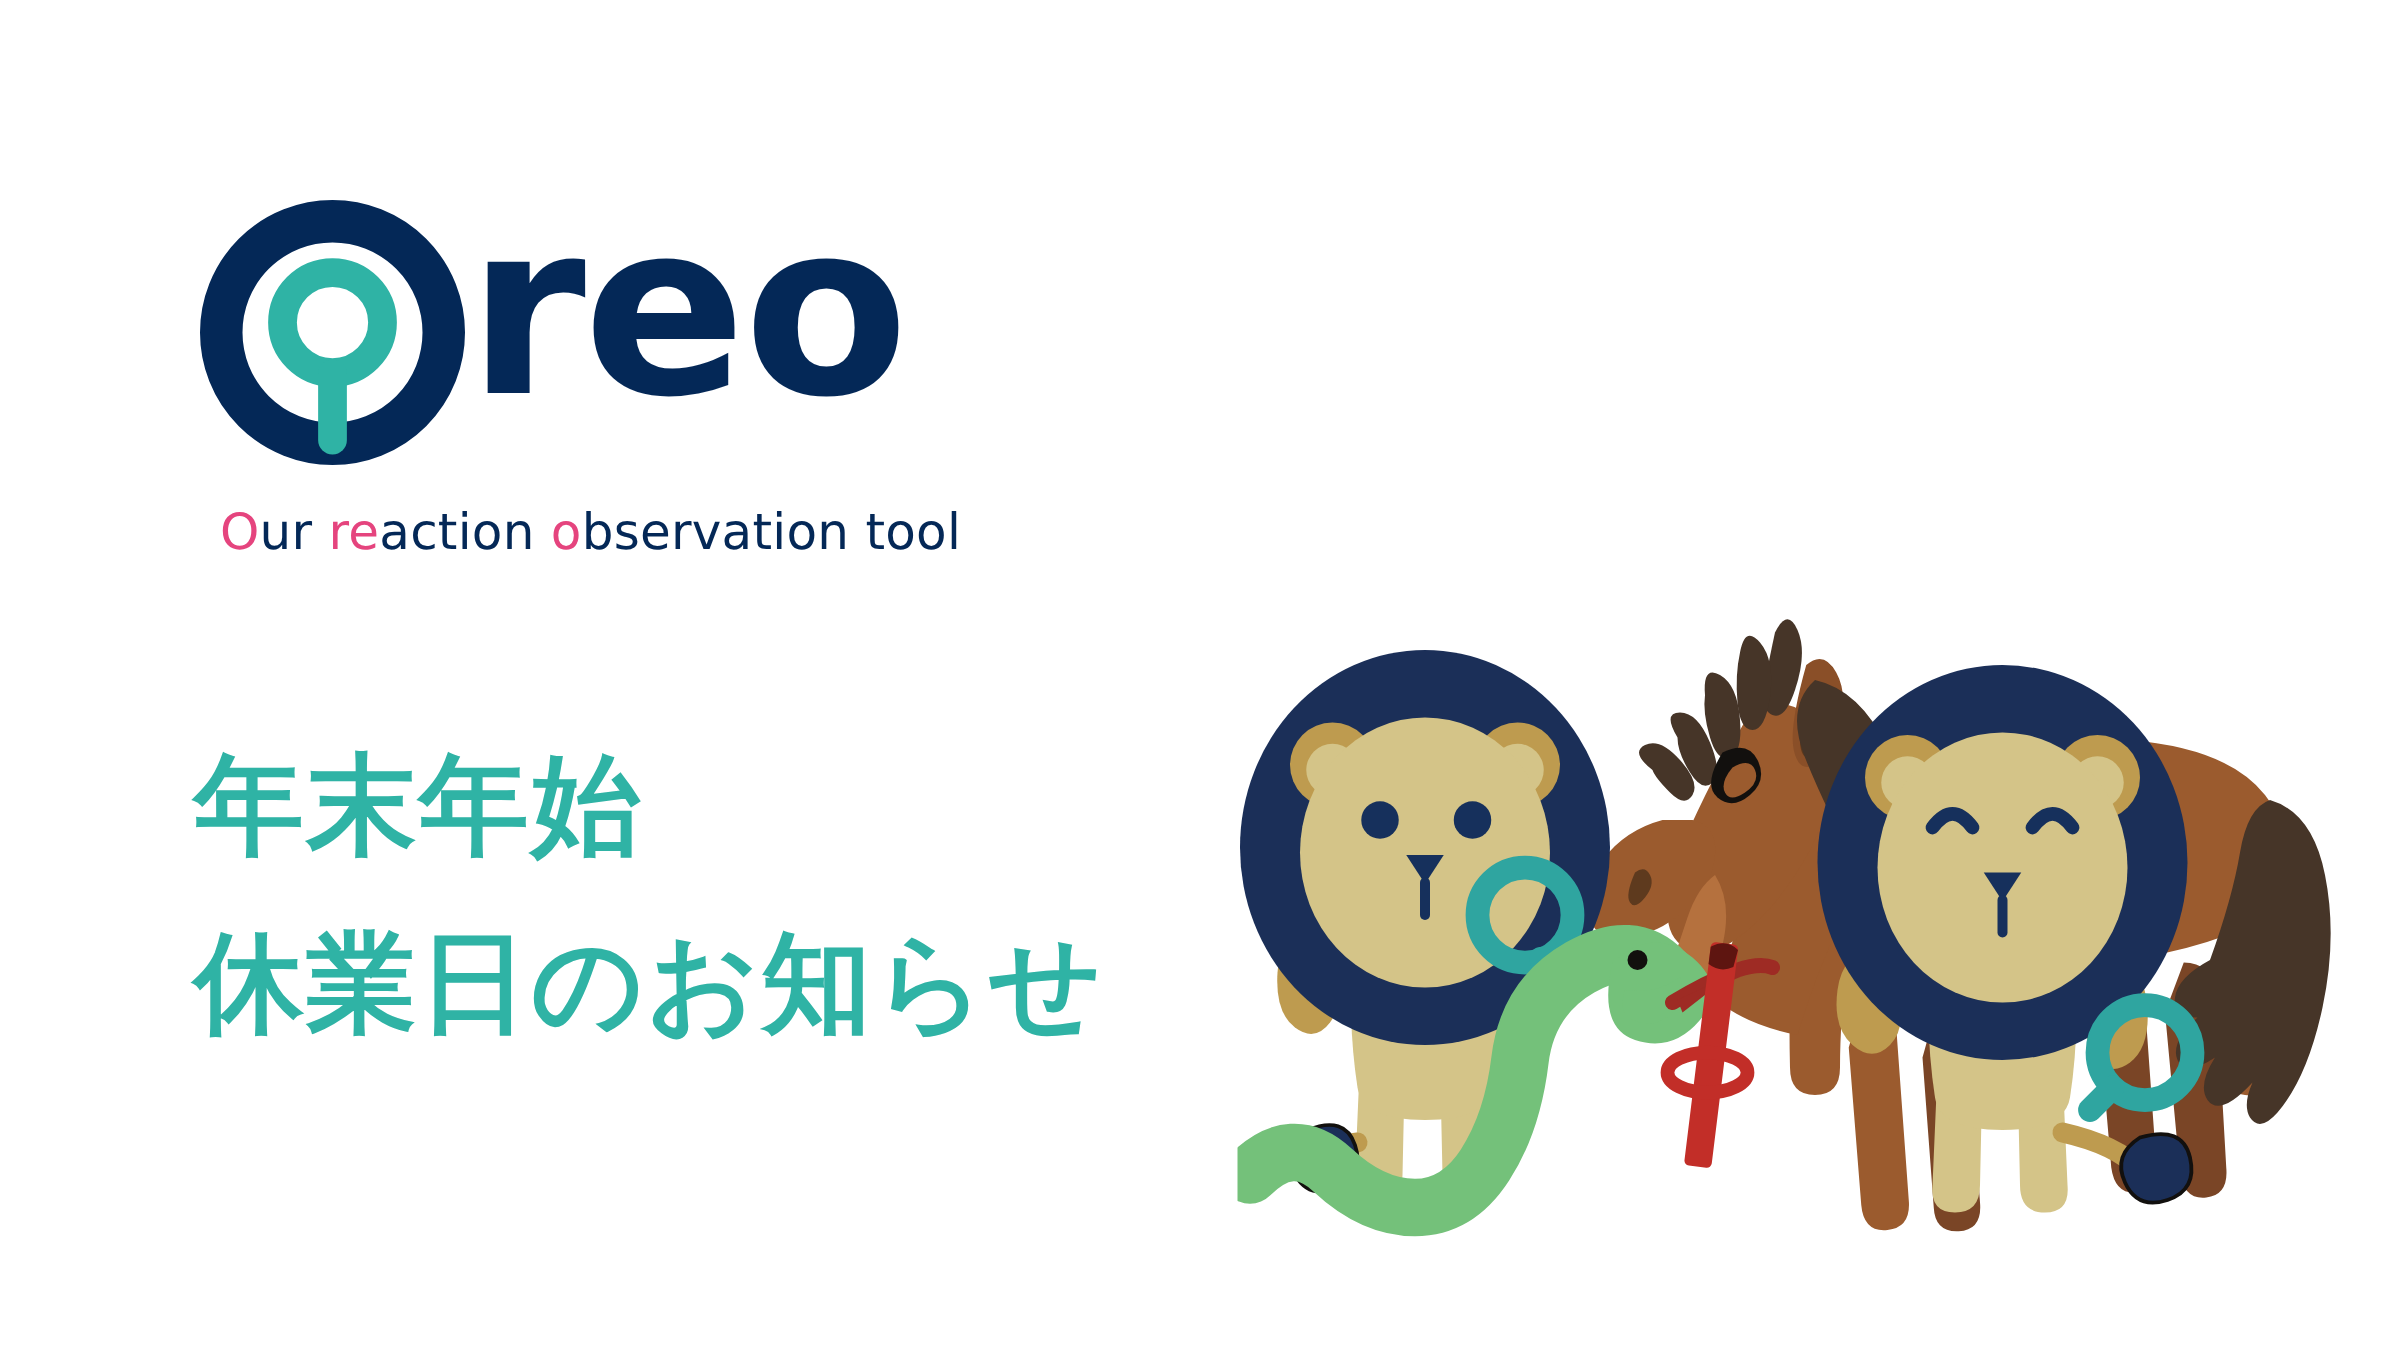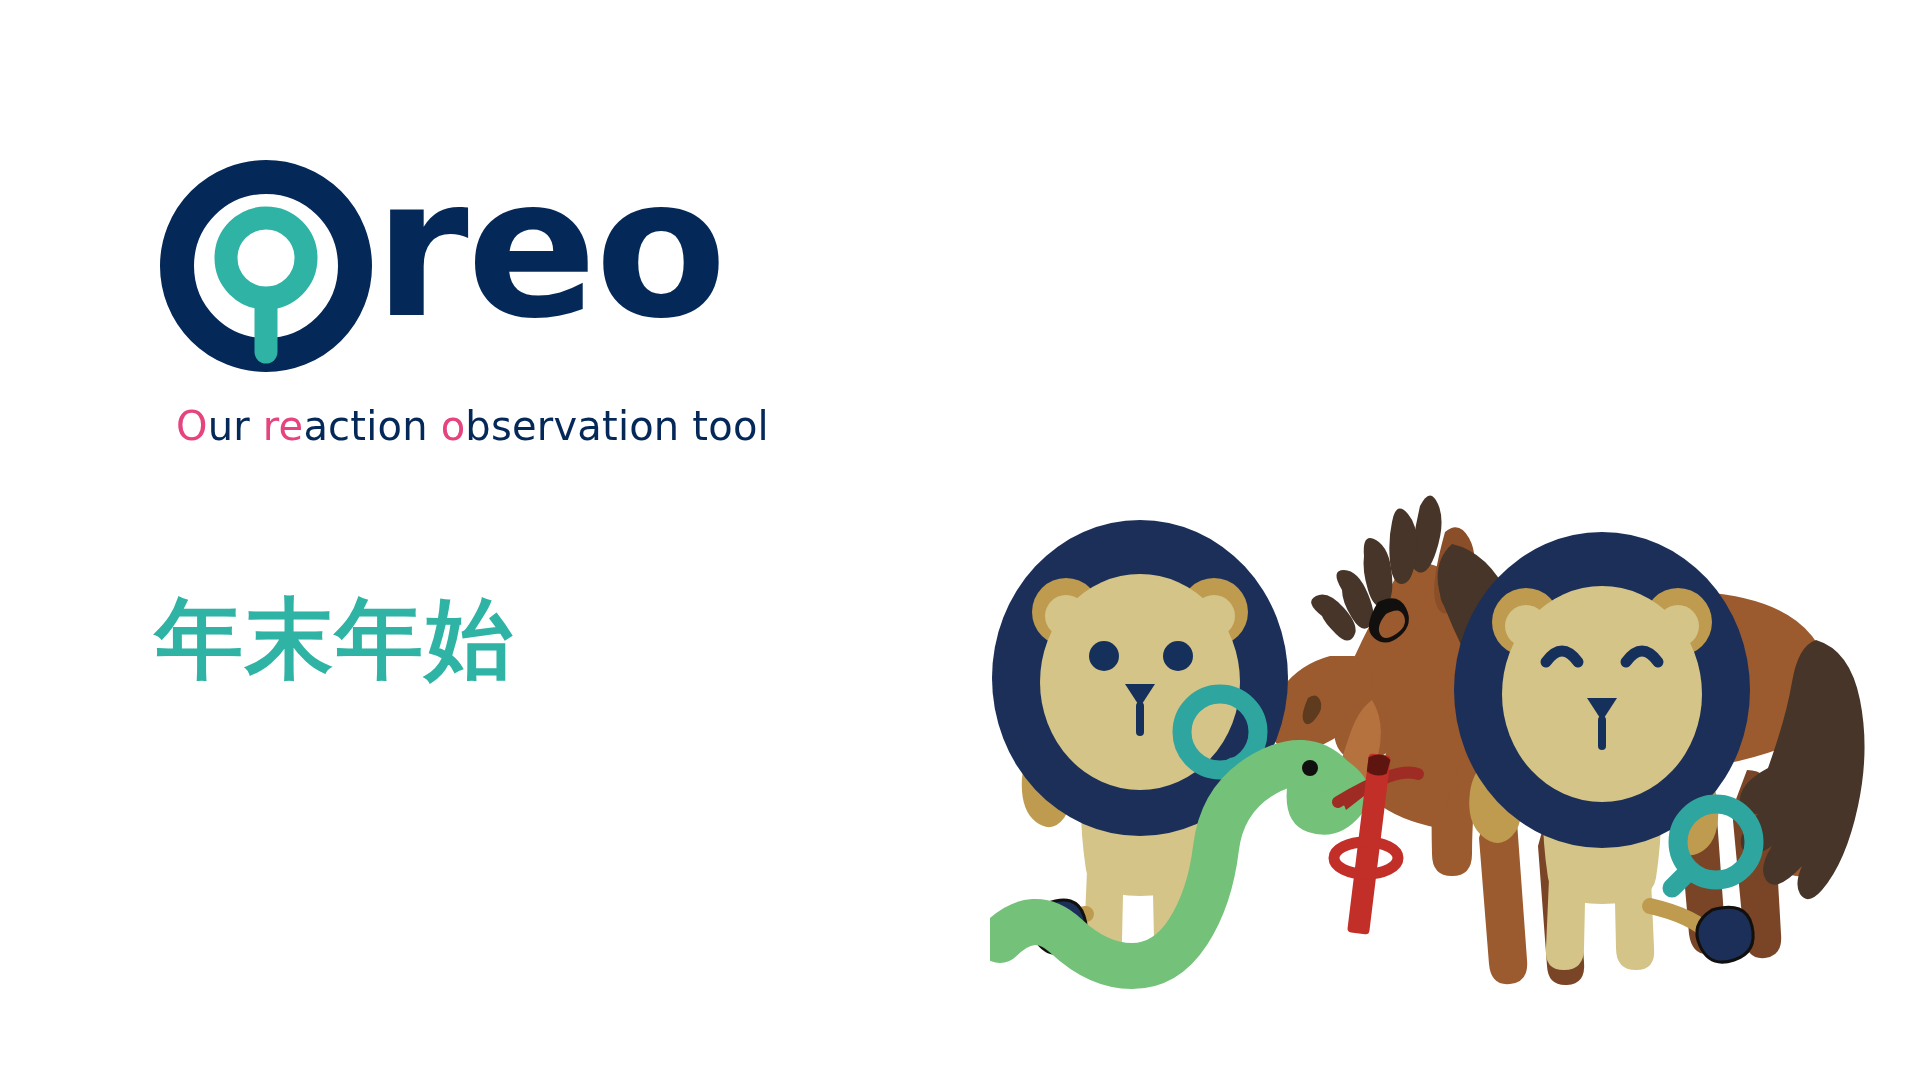--- a/index.html
+++ b/index.html
@@ -64,21 +64,21 @@
     white-space: nowrap;
   }
   .logo-tagline .hl { color: #E5447E; }
 
   
   .headline {
     position: absolute;
     left: 155px;
     top: 575px;
     color: #2FB3A5;
-    font-family: Liberation Mono, monospace;
+    font-family: Liberation Serif, serif;
     font-weight: 700;
     font-size: 88px;
     line-height: 1.62;
     letter-spacing: 2px;
   }
   .headline .line { display: block; white-space: nowrap; }
 
   
   .illustration {
     position: absolute;
@@ -108,20 +108,21 @@
       <div class="logo-text">reo</div>
     </div>
 
     <div class="logo-tagline">
       <span class="hl">O</span><span>ur </span><span class="hl">re</span><span>action </span><span class="hl">o</span><span>bservation tool</span>
     </div>
   </div>
 
   <div class="headline">
     <span class="line">年末年始</span>
+    <span class="line">休業日のお知らせ</span>
   </div>
 
   <div class="illustration">
     <svg viewBox="0 0 940 530" aria-hidden="true">
 
       <g>
 
         <path d="M757 300 q22 0 26 24 l8 140 q2 22 -16 24 q-18 2 -21 -20 l-12 -128 z" fill="#7A4526"></path>
         <path d="M700 300 q20 -2 25 20 l10 140 q3 22 -15 24 q-18 2 -21 -20 l-11 -128 z" fill="#7A4526"></path>
 

